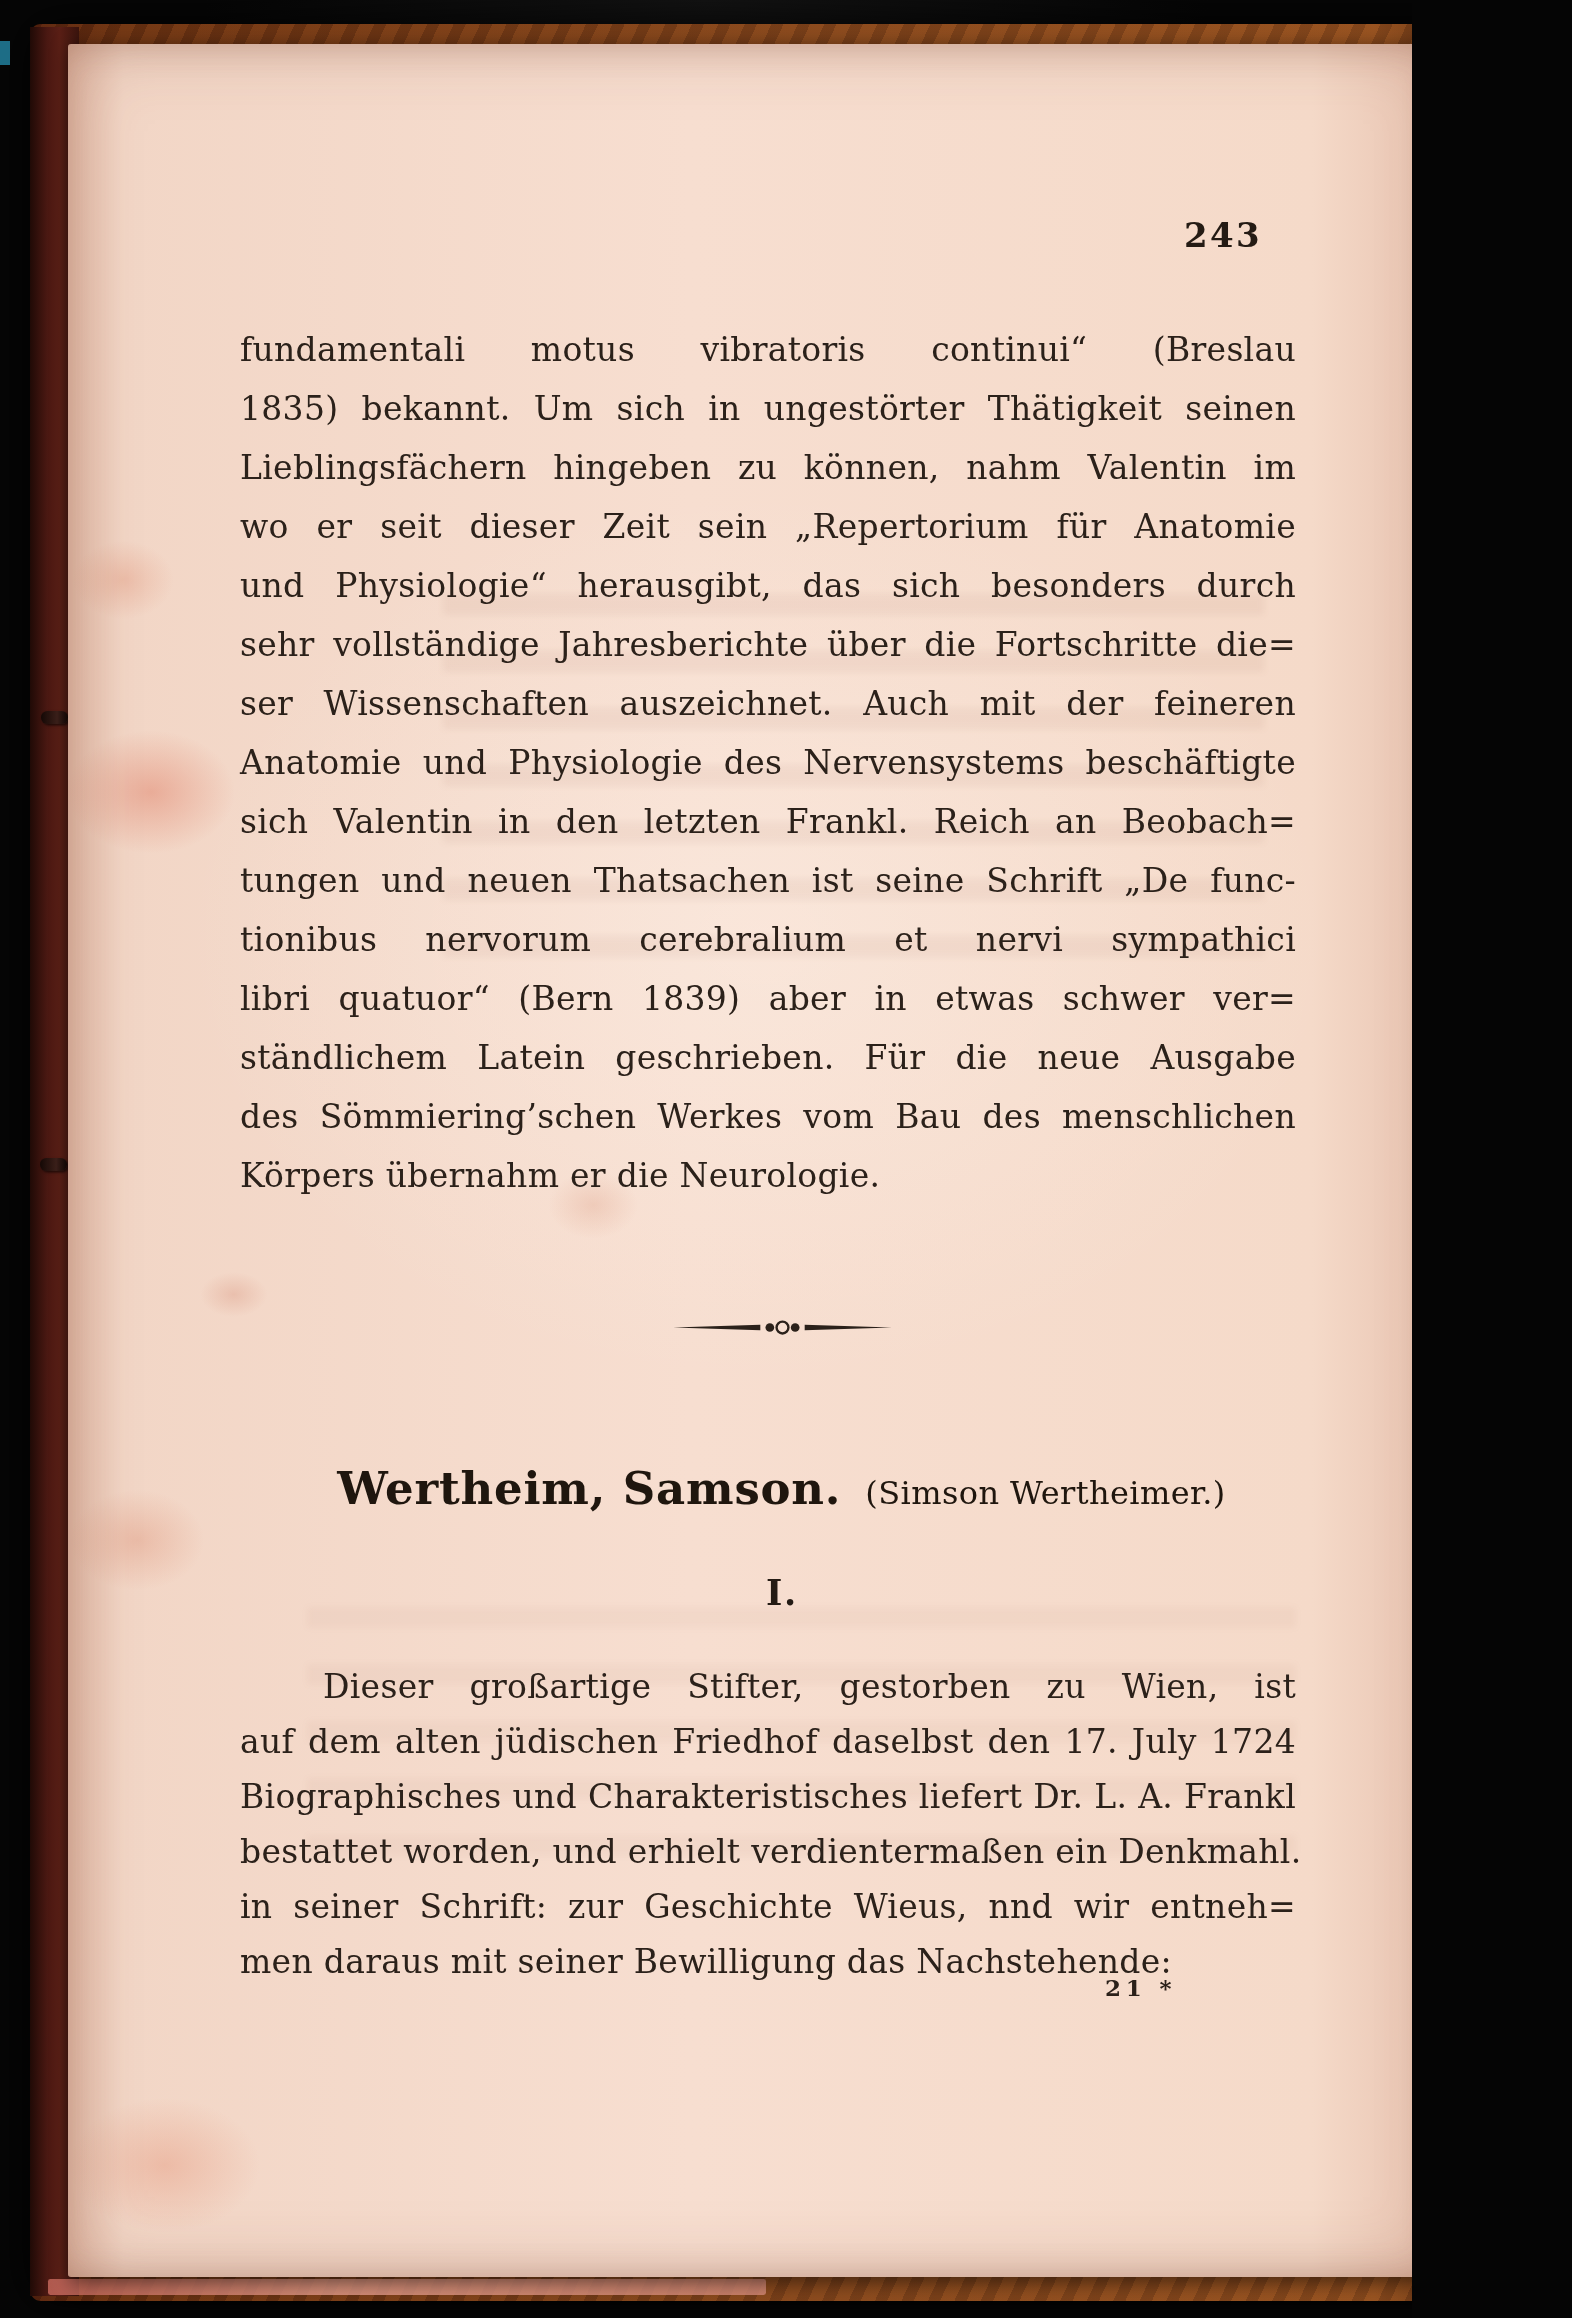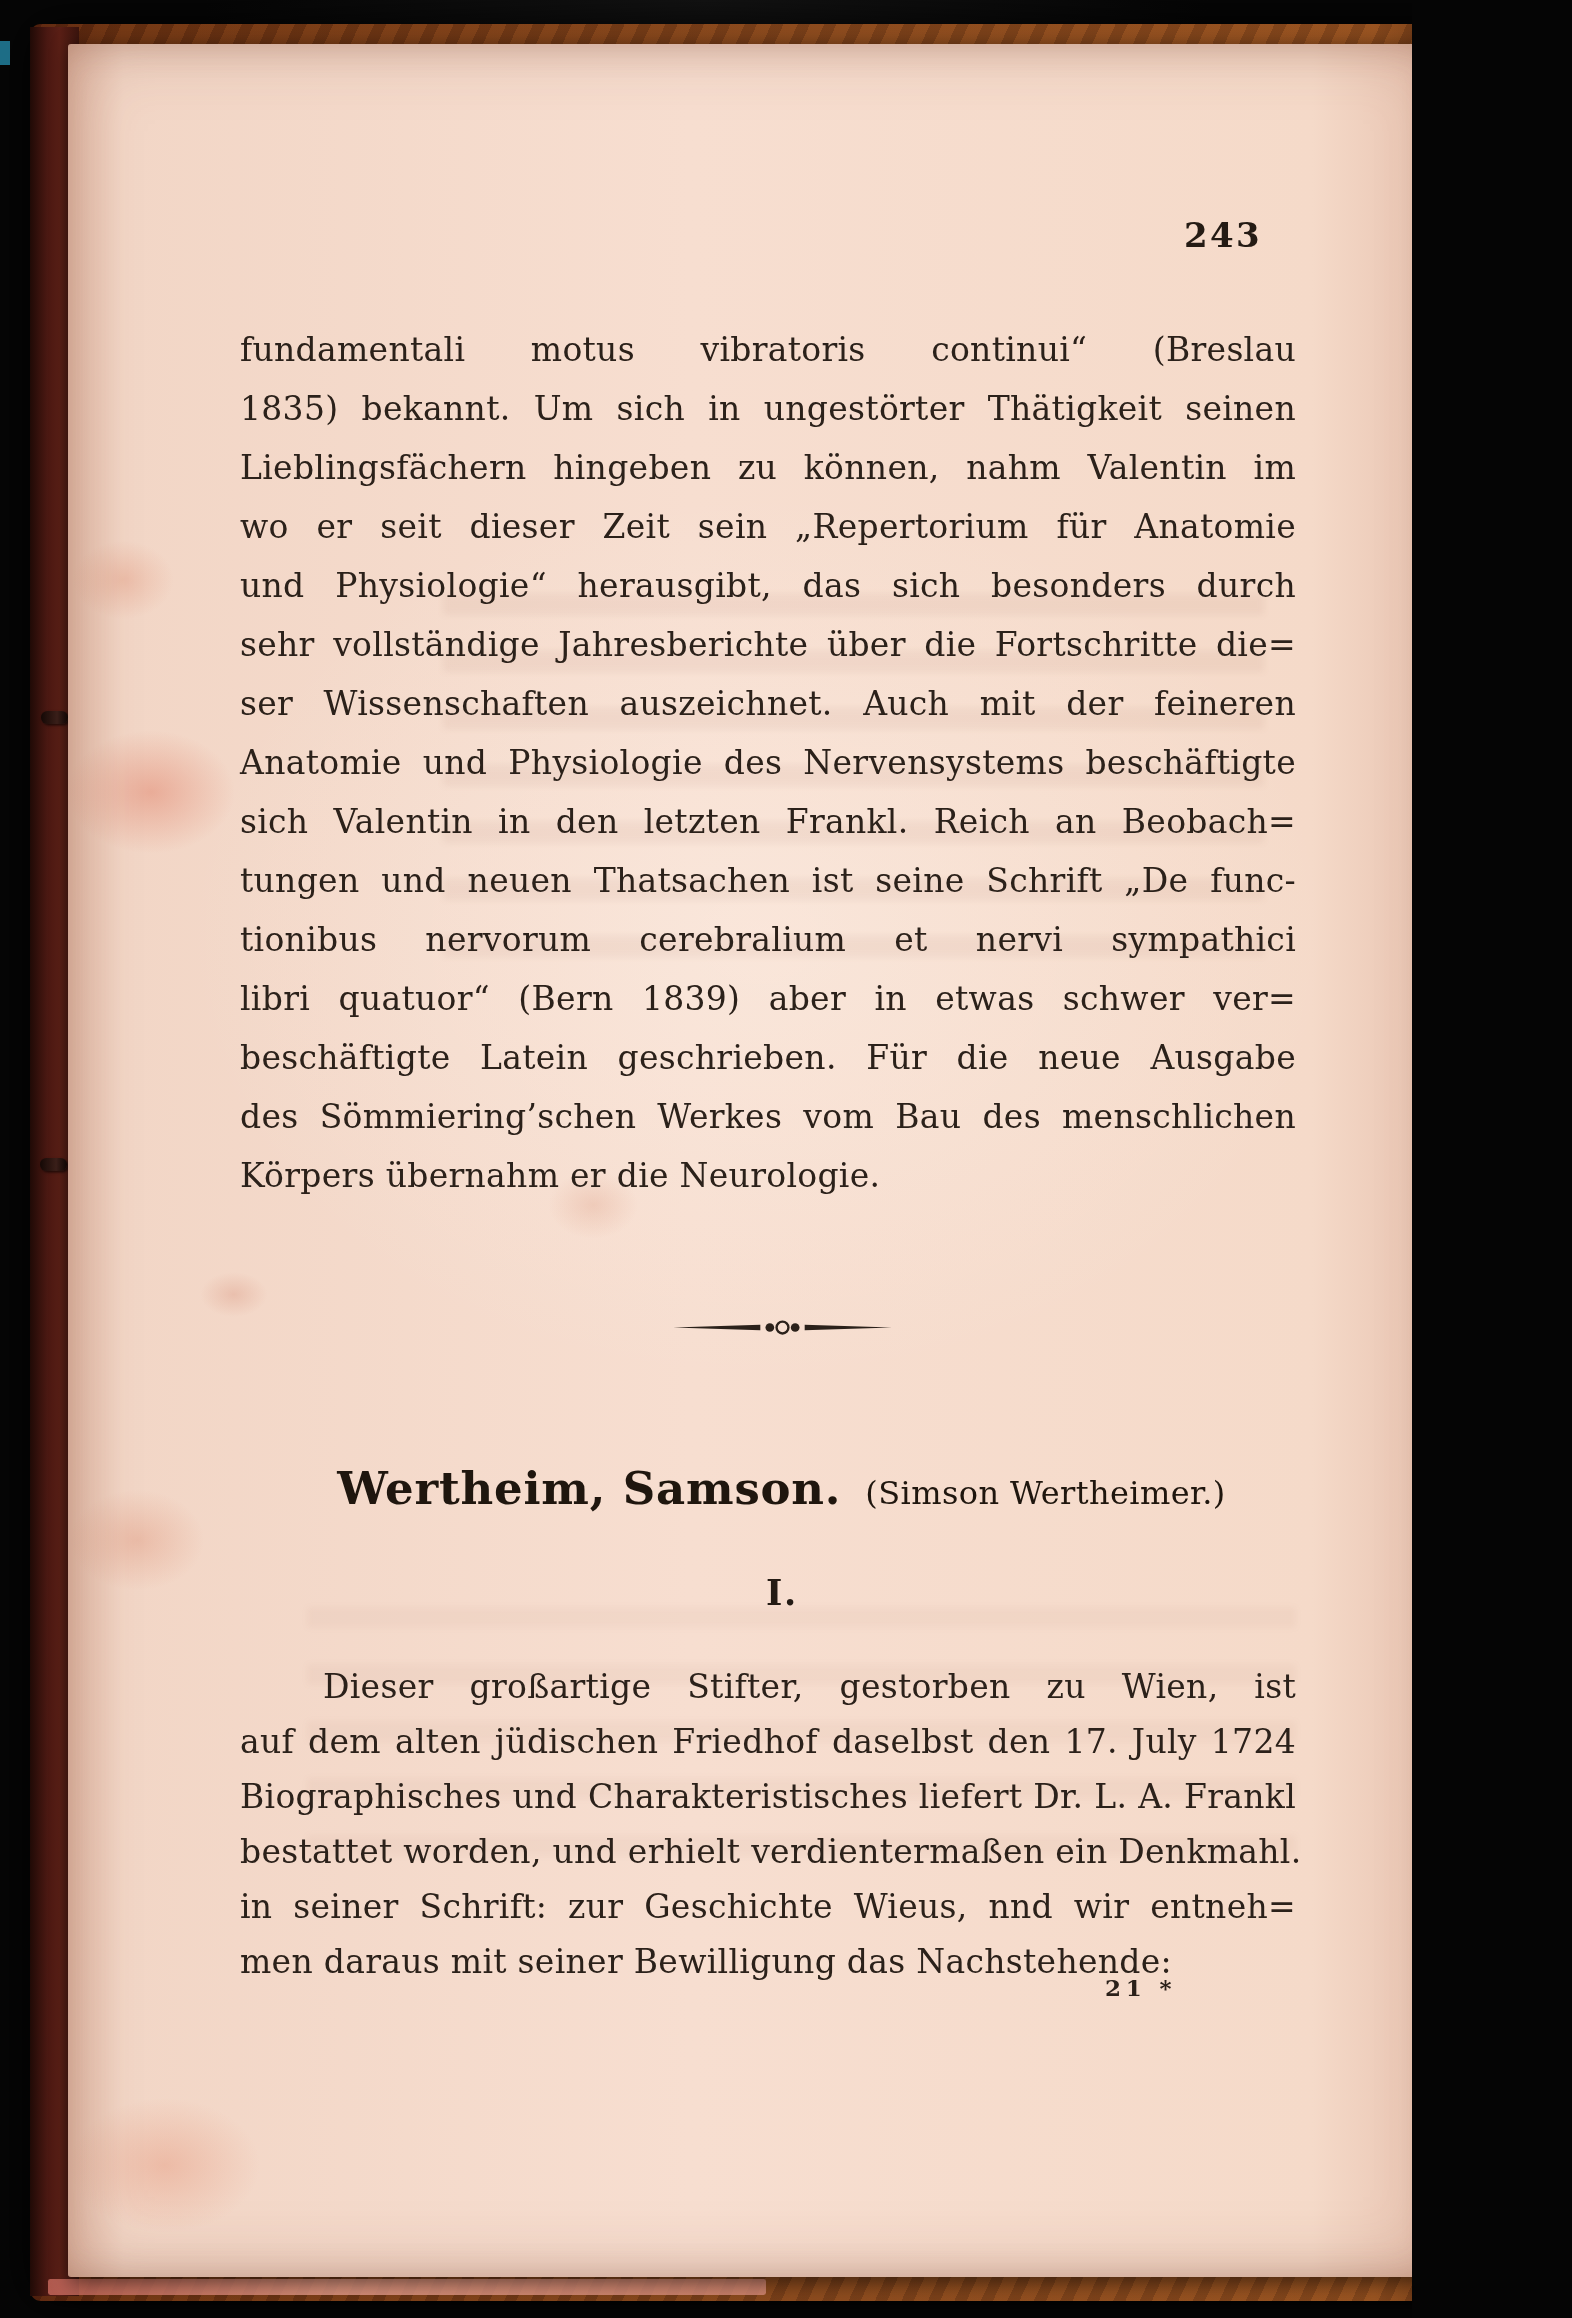--- a/index.html
+++ b/index.html
@@ -123,21 +123,21 @@
       <div class="tline">Lieblingsfächern hingeben zu können, nahm Valentin im</div>
       <div class="tline">wo er seit dieser Zeit sein „Repertorium für Anatomie</div>
       <div class="tline">und Physiologie“ herausgibt, das sich besonders durch</div>
       <div class="tline">sehr vollständige Jahresberichte über die Fortschritte die=</div>
       <div class="tline">ser Wissenschaften auszeichnet. Auch mit der feineren</div>
       <div class="tline">Anatomie und Physiologie des Nervensystems beschäftigte</div>
       <div class="tline">sich Valentin in den letzten Frankl. Reich an Beobach=</div>
       <div class="tline">tungen und neuen Thatsachen ist seine Schrift „De func-</div>
       <div class="tline">tionibus nervorum cerebralium et nervi sympathici</div>
       <div class="tline">libri quatuor“ (Bern 1839) aber in etwas schwer ver=</div>
-      <div class="tline">beschäftigte Latein geschrieben. Für die neue Ausgabe</div>
+      <div class="tline">ständlichem Latein geschrieben. Für die neue Ausgabe</div>
       <div class="tline">des Sömmiering’schen Werkes vom Bau des menschlichen</div>
       <div class="tline last">Körpers übernahm er die Neurologie.</div>
     </div>
 
     <div class="divider">
       <svg width="223" height="19" viewBox="0 0 280 24">
         <path d="M2 12 L112 8.5 L112 15.5 Z" fill="#2b211a"></path>
         <path d="M278 12 L168 8.5 L168 15.5 Z" fill="#2b211a"></path>
         <circle cx="124" cy="12" r="5.5" fill="#2b211a"></circle>
         <circle cx="140" cy="12" r="7.5" fill="none" stroke="#2b211a" stroke-width="3"></circle>

